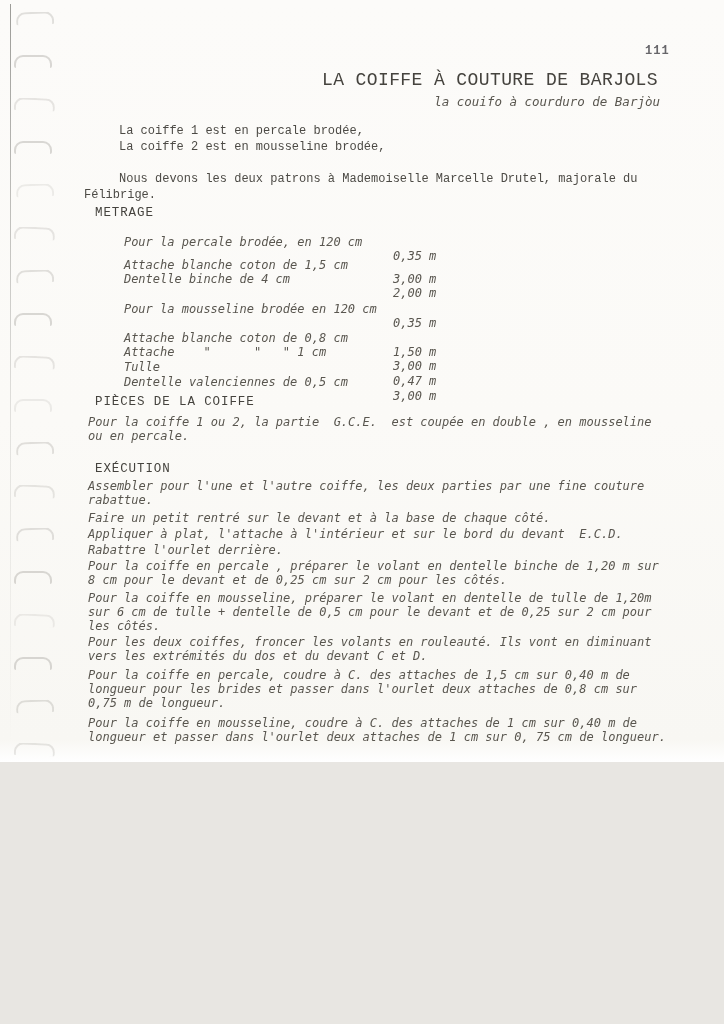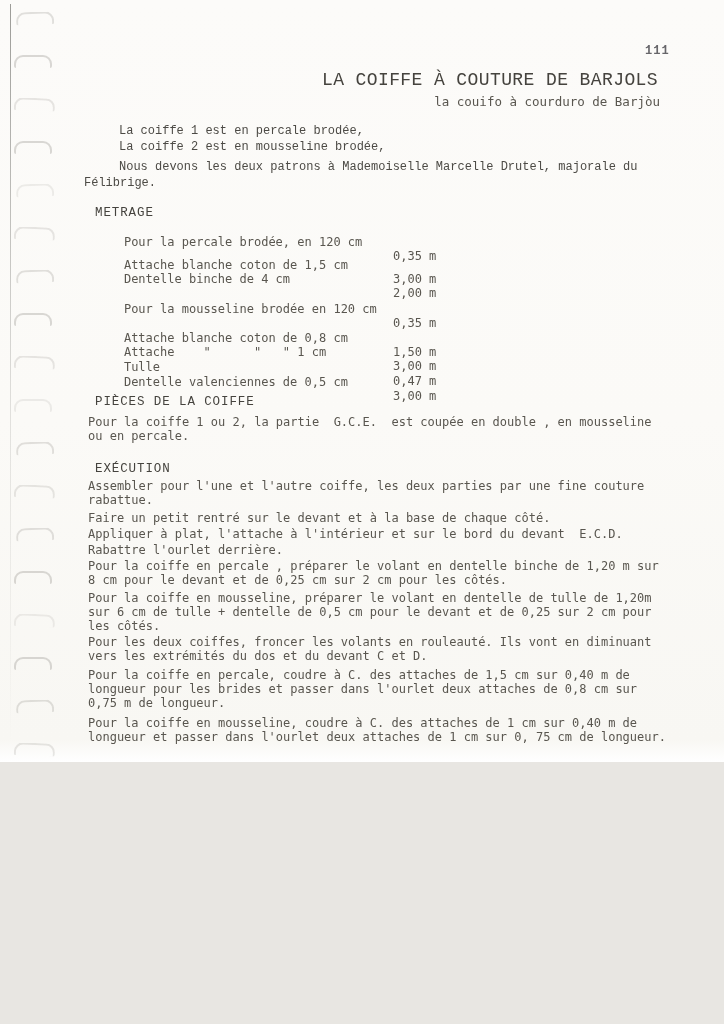--- a/index.html
+++ b/index.html
@@ -7,25 +7,25 @@
     position:relative; width:724px; height:762px; margin:0 auto;
     background:linear-gradient(180deg,#fcfbf9 0%,#fbfaf7 55%,#f8f7f3 97%,#ffffff 100%);
     overflow:hidden;
     font-family:"Liberation Mono","DejaVu Sans Mono",monospace;
     color:#4c4a45;
   }
   .abs { position:absolute; white-space:pre; }
   .type { font-size:12px; color:#4c4a45; }
   .heading { font-size:12.5px; letter-spacing:0.9px; color:#45433e; }
   .title { font-size:18px; letter-spacing:0.4px; color:#45433e; }
-  .script { font-family:"DejaVu Sans Mono","Liberation Mono",monospace;
+  .script { font-style:italic; font-family:"DejaVu Sans Mono","Liberation Mono",monospace;
             font-size:12px; color:#59564f; }
   .para { white-space:pre-wrap; width:584px; line-height:14px; }
   .pagenum { font-size:12px; font-weight:bold; color:#67666a; letter-spacing:1px; }
-  .credit { width:580px; line-height:16px; text-indent:35px; }
+  .credit { width:580px; line-height:16px; text-indent:35px;margin-top:12px; }
 
   
   .left-edge { position:absolute; left:10px; top:4px; width:1px; height:740px;
     background:linear-gradient(180deg, rgba(105,105,100,0.65), rgba(105,105,100,0.18) 55%, rgba(105,105,100,0)); }
   .binder { position:absolute; left:14px; top:12px; width:56px; }
   .binder i { display:block; width:34px; height:11px; margin-bottom:30px;
     border:2px solid rgba(150,148,140,0.34); border-bottom:none;
     border-radius:9px 9px 2px 2px; }
   .binder i:nth-child(odd)  { transform:rotate(-2deg) translateX(2px); opacity:.8; }
   .binder i:nth-child(3n)   { transform:rotate(2deg); width:37px; opacity:.65; }

